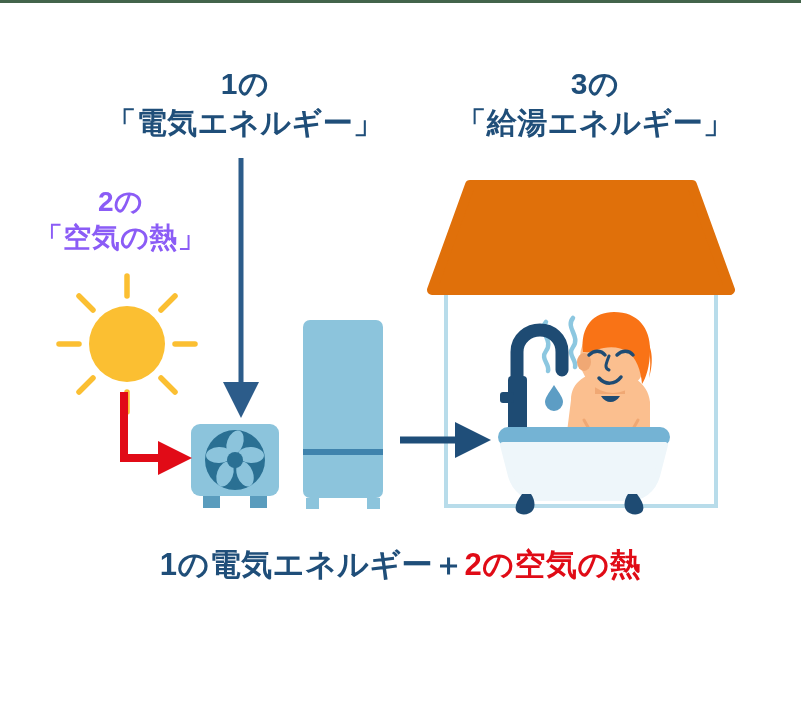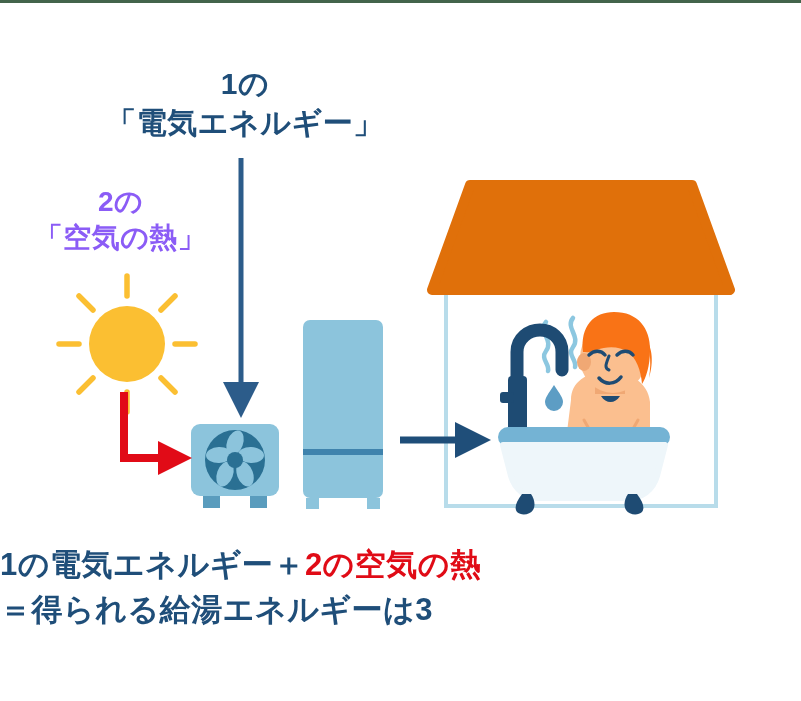--- a/index.html
+++ b/index.html
@@ -47,21 +47,21 @@
     font-size: 30px;
   }
   #label-airheat {
     left: 18px; top: 184px; width: 205px;
     font-size: 28px;
   }
 
   #summary {
     position: absolute;
     left: 0; top: 543px; width: 801px;
-    text-align: left;
+    text-align: center;
     font-weight: bold;
     font-size: 31px;
     line-height: 1.45;
     color: #1f4e79;
     letter-spacing: 0.5px;
   }
   #summary .red { color: #e00b16; }
 
   
   #art {
@@ -188,22 +188,23 @@
     <g>
       <line x1="400" y1="440" x2="458" y2="440" stroke="#1f4e79" stroke-width="7"></line>
       <path d="M 455 422 L 455 458 L 491 440 Z" fill="#1f4e79"></path>
     </g>
 
   </svg>
 
   <div class="label label-blue" id="label-electric">1の
 「電気エネルギー」</div>
 
+  <div class="label label-blue" id="label-hotwater">3の
+「給湯エネルギー」</div>
 
   <div class="label label-red" id="label-airheat">2の
 「空気の熱」</div>
 
   <div id="summary">
     <div><span>1の電気エネルギー＋</span><span class="red">2の空気の熱</span></div>
-    <div>＝得られる給湯エネルギーは3</div>
   </div>
 
 </div>
 
 </body></html>

